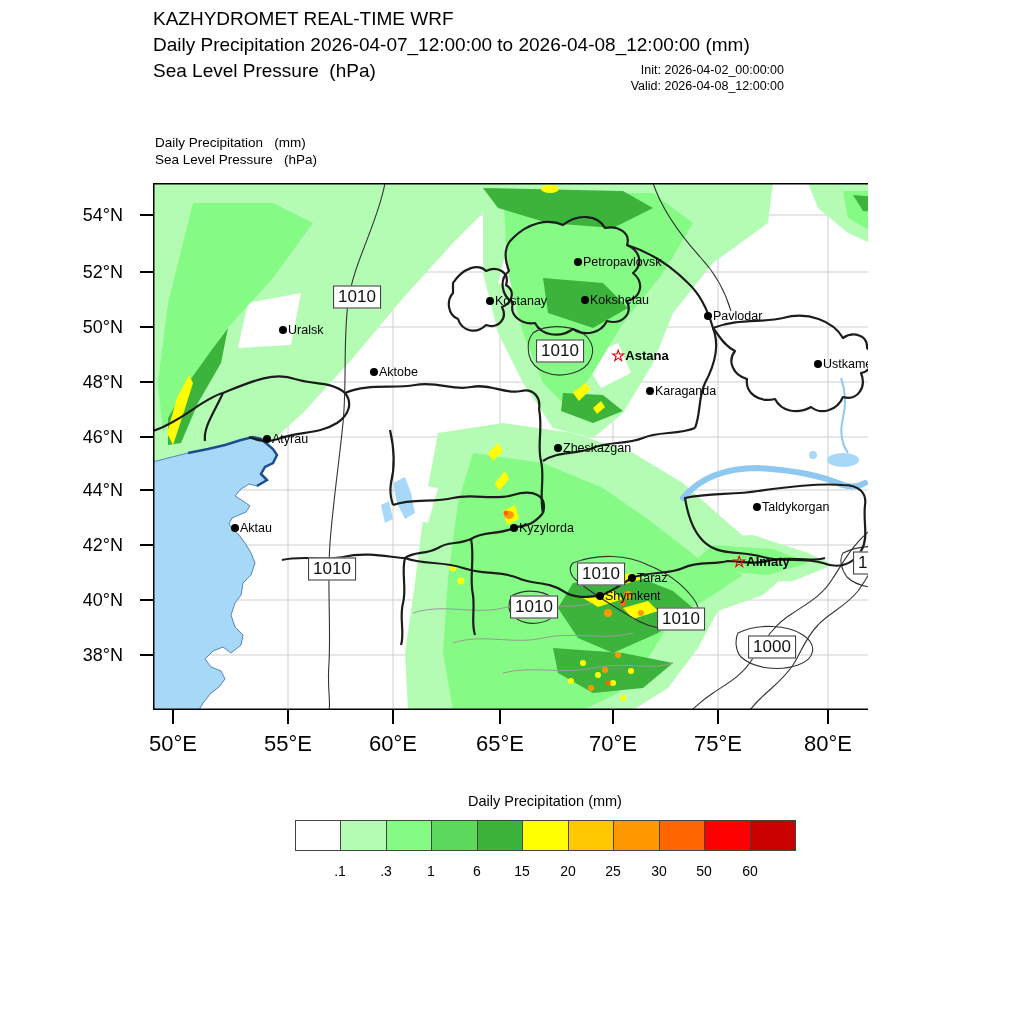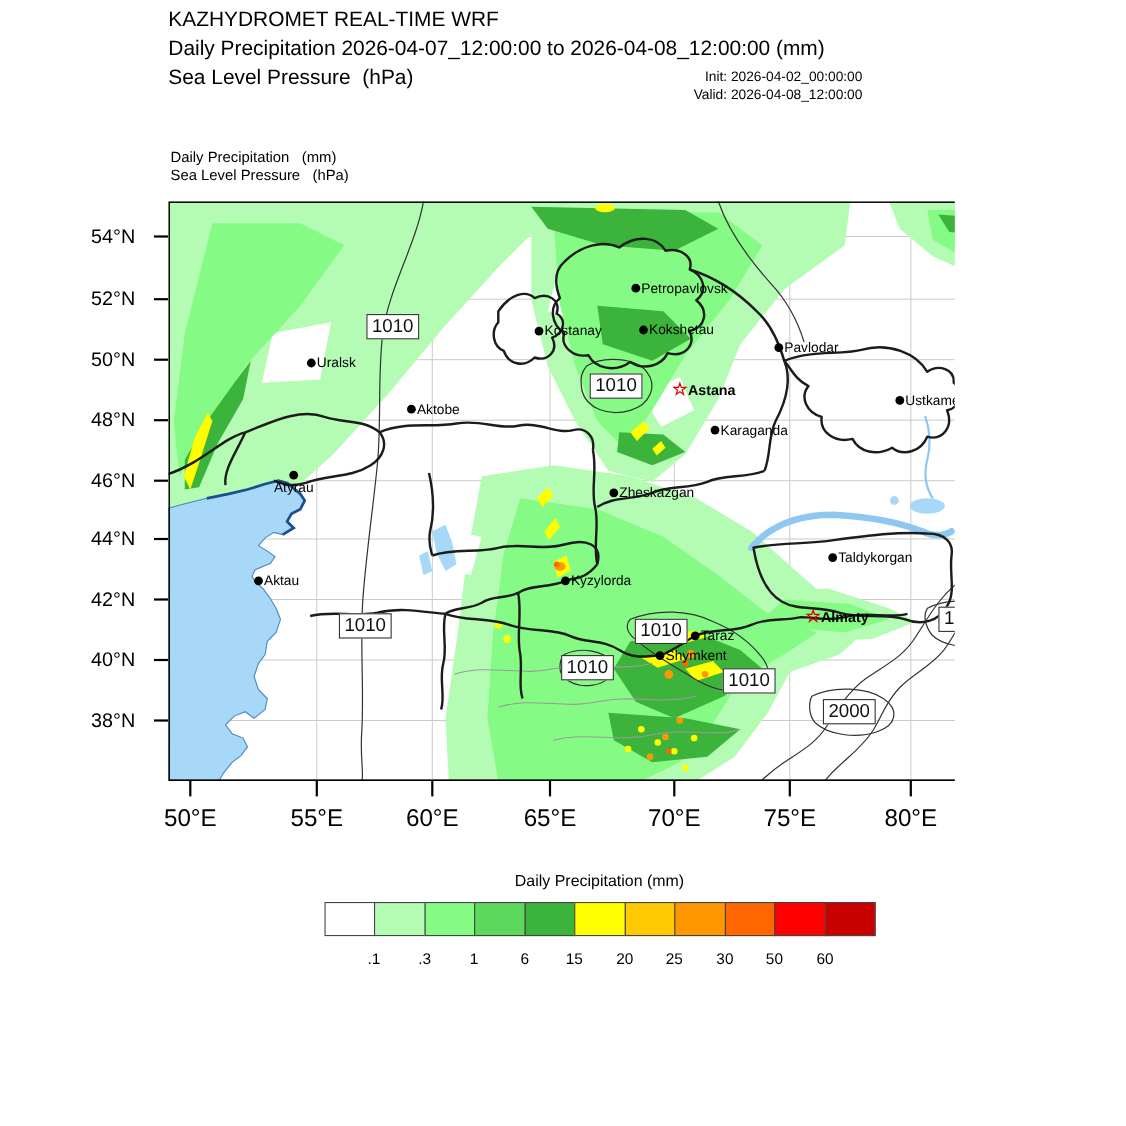--- a/index.html
+++ b/index.html
@@ -350,21 +350,21 @@
 
           <span class="city-label">Aktobe</span>
         </div>
 
         <div class="city" style="left: 650px; top: 391px; text-align: center;">
           <span class="dot"></span>
 
           <span class="city-label">Karaganda</span>
         </div>
 
-        <div class="city" style="left: 252px; top: 439px; flex-direction: column;">
+        <div class="city" style="left: 267px; top: 439px;">
           <span class="dot"></span>
 
           <span class="city-label">Atyrau</span>
         </div>
 
         <div class="city" style="left: 558px; top: 448px;">
           <span class="dot"></span>
 
           <span class="city-label">Zheskazgan</span>
         </div>
@@ -413,21 +413,21 @@
         <div class="plabel" style="left: 560px; top: 351px;">1010</div>
 
         <div class="plabel" style="left: 332px; top: 569px;">1010</div>
 
         <div class="plabel" style="left: 601px; top: 574px;">1010</div>
 
         <div class="plabel" style="left: 534px; top: 607px;">1010</div>
 
         <div class="plabel" style="left: 681px; top: 619px;">1010</div>
 
-        <div class="plabel" style="left: 772px; top: 647px;">2000</div>
+        <div class="plabel" style="left: 772px; top: 647px;">1000</div>
 
         <div class="plabel" style="left: 877px; top: 563px;">1010</div>
       </div>
   </div>
 
   <div id="cbar-title">Daily Precipitation (mm)</div>
   <div id="cbar">
 
       <div class="cell" style="--c: #ffffff;"></div>
 

